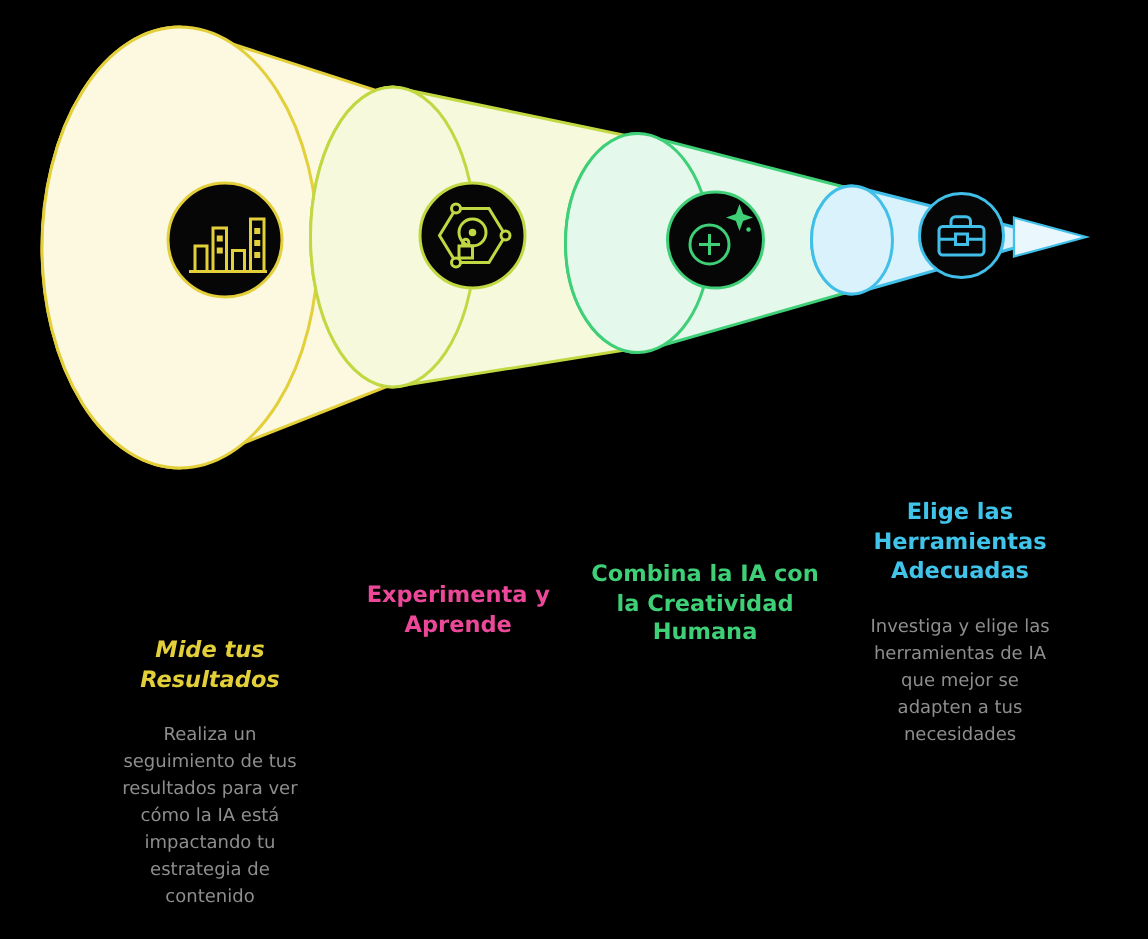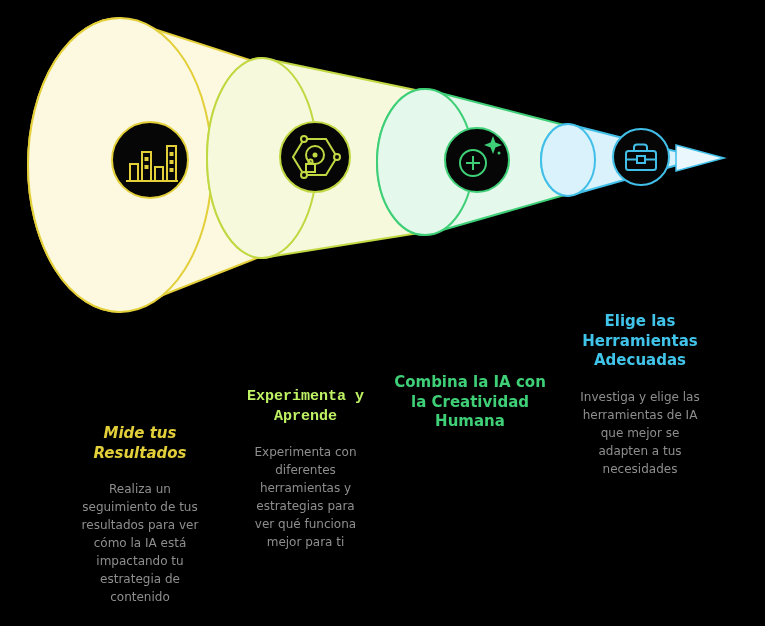--- a/index.html
+++ b/index.html
@@ -88,26 +88,25 @@
       </g>
     </g>
   </svg>
 
   <div class="stage-text" style="left:62px;top:424px;width:156px;">
     <h3 class="stage-title" style="color: rgb(227, 207, 58); font-style: italic;">Mide tus Resultados</h3>
     <p class="stage-desc">Realiza un seguimiento de tus resultados para ver cómo la IA está impactando tu estrategia de contenido</p>
   </div>
 
   <div class="stage-text" style="left:228px;top:387px;width:155px;">
-    <h3 class="stage-title" style="color: #bef264; font-family: Liberation Mono, monospace;">Experimenta y Aprende</h3>
-    <p class="stage-desc">Experimenta con diferentes herramientas y estrategias para ver qué funciona mejor para ti</p>
+    <h3 class="stage-title" style="color: #ec4899;">Experimenta y Aprende</h3>
   </div>
 
   <div class="stage-text" style="left:394px;top:349px;width:152px;">
     <h3 class="stage-title" style="color: rgb(62, 207, 119); margin-top: 24px;">Combina la IA con la Creatividad Humana</h3>
   </div>
 
-  <div class="stage-text" style="left:563px;top:312px;width:154px;">
+  <div class="stage-text" style="left:563px;top:332px;width:154px;">
     <h3 class="stage-title" style="color: rgb(65, 196, 234);">Elige las Herramientas Adecuadas</h3>
     <p class="stage-desc">Investiga y elige las herramientas de IA que mejor se adapten a tus necesidades</p>
   </div>
 
 </div>
 
 </body></html>

